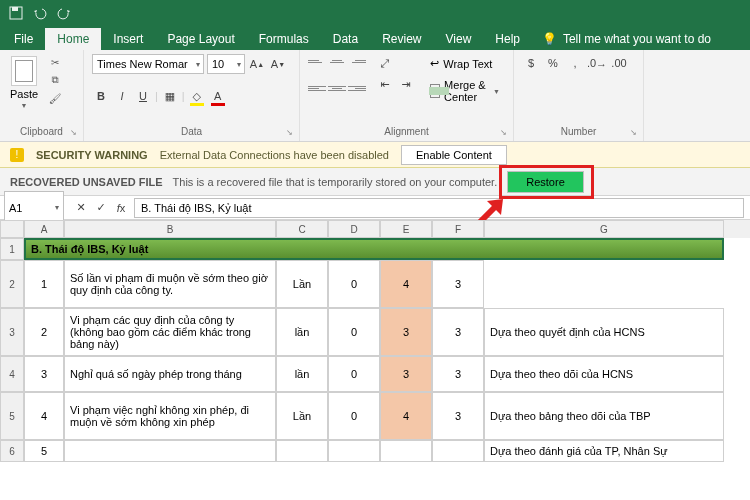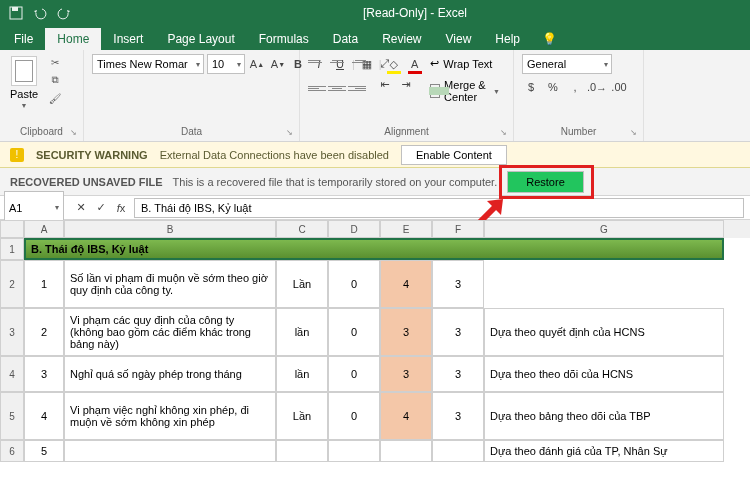--- a/index.html
+++ b/index.html
@@ -80,35 +80,35 @@
           <path d="M3 7 l-2 -2 l3 -1 z" fill="#fff"></path>
         </svg>
       </span>
     <span class="qat-btn">
         <svg width="14" height="14" viewBox="0 0 14 14">
           <path d="M5 3 A5 5 0 1 0 11 7" fill="none" stroke="#fff"></path>
           <path d="M11 7 l2 -2 l-3 -1 z" fill="#fff"></path>
         </svg>
       </span>
   </div>
-  <div class="title-center">[Read-Only]  -  Excel</div>
 </div>
 
 <div class="menubar">
   <div class="menu-item">File</div>
   <div class="menu-item active">Home</div>
   <div class="menu-item">Insert</div>
   <div class="menu-item">Page Layout</div>
   <div class="menu-item">Formulas</div>
   <div class="menu-item">Data</div>
   <div class="menu-item">Review</div>
   <div class="menu-item">View</div>
   <div class="menu-item">Help</div>
   <div class="tellme">
     <span>💡</span>
+    <span>Tell me what you want to do</span>
   </div>
 </div>
 
 <div class="ribbon">
   <div class="group" style="width:84px">
     <div class="group-body">
       <div class="paste-btn">
         <div class="big-icon"></div>
         <span style="font-size:11px">Paste</span>
         <span style="font-size:7px;color:#666">▼</span>
@@ -117,21 +117,21 @@
         <div class="mini-btn">✂</div>
         <div class="mini-btn">⧉</div>
         <div class="mini-btn">🖌</div>
       </div>
     </div>
     <div class="group-label">Clipboard</div>
     <div class="dialog-launcher">↘</div>
   </div>
 
   <div class="group" style="width:216px">
-    <div style="display:flex;flex-direction:row;gap:2px">
+    <div style="display:flex;flex-direction:column;gap:9px">
       <div class="font-row">
         <div class="combo font-name">Times New Romar</div>
         <div class="combo font-size">10</div>
         <div class="btn-sq">A<sup style="font-size:7px">▲</sup></div>
         <div class="btn-sq">A<sup style="font-size:7px">▼</sup></div>
       </div>
       <div class="font-row">
         <div class="btn-sq">
             <b>B</b>
           </div>
@@ -203,21 +203,20 @@
           <span style="font-size:7px;color:#666">▼</span>
         </div>
       </div>
     </div>
     <div class="group-label">Alignment</div>
     <div class="dialog-launcher">↘</div>
   </div>
 
   <div class="group" style="width:130px">
     <div style="display:flex;flex-direction:column;gap:4px">
-      <div class="num-combo">General</div>
       <div style="display:flex;gap:4px">
         <div class="btn-sq">$</div>
         <div class="btn-sq">%</div>
         <div class="btn-sq">,</div>
         <div class="btn-sq">.0→</div>
         <div class="btn-sq">.00</div>
       </div>
     </div>
     <div class="group-label">Number</div>
     <div class="dialog-launcher">↘</div>

